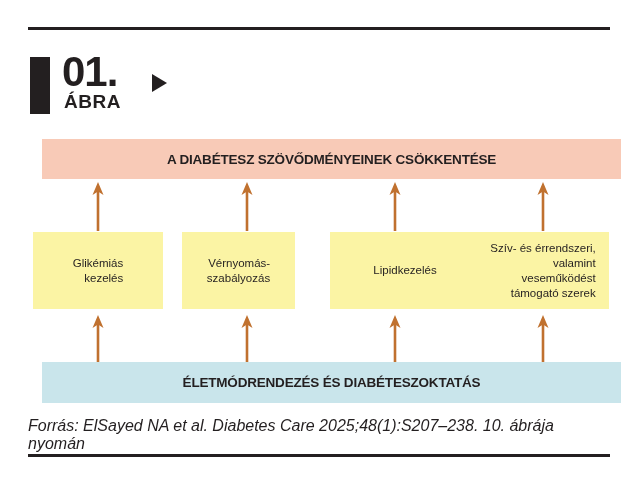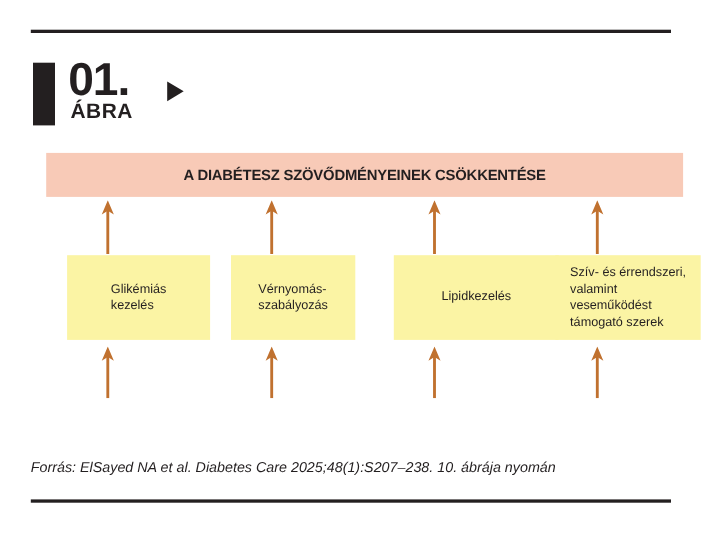--- a/index.html
+++ b/index.html
@@ -40,32 +40,31 @@
     margin-left:12px;
   }
   .banner.pink{top:139px;height:40px;background:var(--top-banner-bg,#f8cab7);}
   .banner.blue{top:362px;height:41px;background:var(--bottom-banner-bg,#c9e5eb);}
 
   
   .ybox{
     position:absolute;top:232px;height:77px;
     background:var(--box-bg,#fbf4a4);
     display:flex;align-items:center;justify-content:center;
-    text-align:left;font-size:11.5px;line-height:15px;
+    text-align:right;font-size:11.5px;line-height:15px;
     white-space:pre-line;
-    margin-left:28px;
   }
 
   
   .arrow{position:absolute;color:var(--arrow,#c0712f);}
 
   
   .source{
     position:absolute;left:28px;top:417px;width:560px;
-    font-size:13px;font-style:italic;
+    font-size:16px;font-style:italic;
   }
 </style>
 </head>
 <body>
 
 <div class="page">
 
   <div class="rule top-rule"></div>
 
   <div class="fig-bar"></div>
@@ -112,18 +111,19 @@
     </svg>
   <svg class="arrow" style="left:387px;top:315px" width="16" height="47" viewBox="0 0 16 47">
       <line x1="8" y1="9" x2="8" y2="47" stroke="currentColor" stroke-width="2.6"></line>
       <path d="M8 0 L13.5 13 L8 9.5 L2.5 13 Z" fill="currentColor"></path>
     </svg>
   <svg class="arrow" style="left:535px;top:315px" width="16" height="47" viewBox="0 0 16 47">
       <line x1="8" y1="9" x2="8" y2="47" stroke="currentColor" stroke-width="2.6"></line>
       <path d="M8 0 L13.5 13 L8 9.5 L2.5 13 Z" fill="currentColor"></path>
     </svg>
 
+  <div class="banner blue">ÉLETMÓDRENDEZÉS ÉS DIABÉTESZOKTATÁS</div>
 
   <div class="source">Forrás: ElSayed NA et al. Diabetes Care 2025;48(1):S207–238. 10. ábrája nyomán</div>
 
   <div class="rule bottom-rule"></div>
 
 </div>
 
 </body></html>

